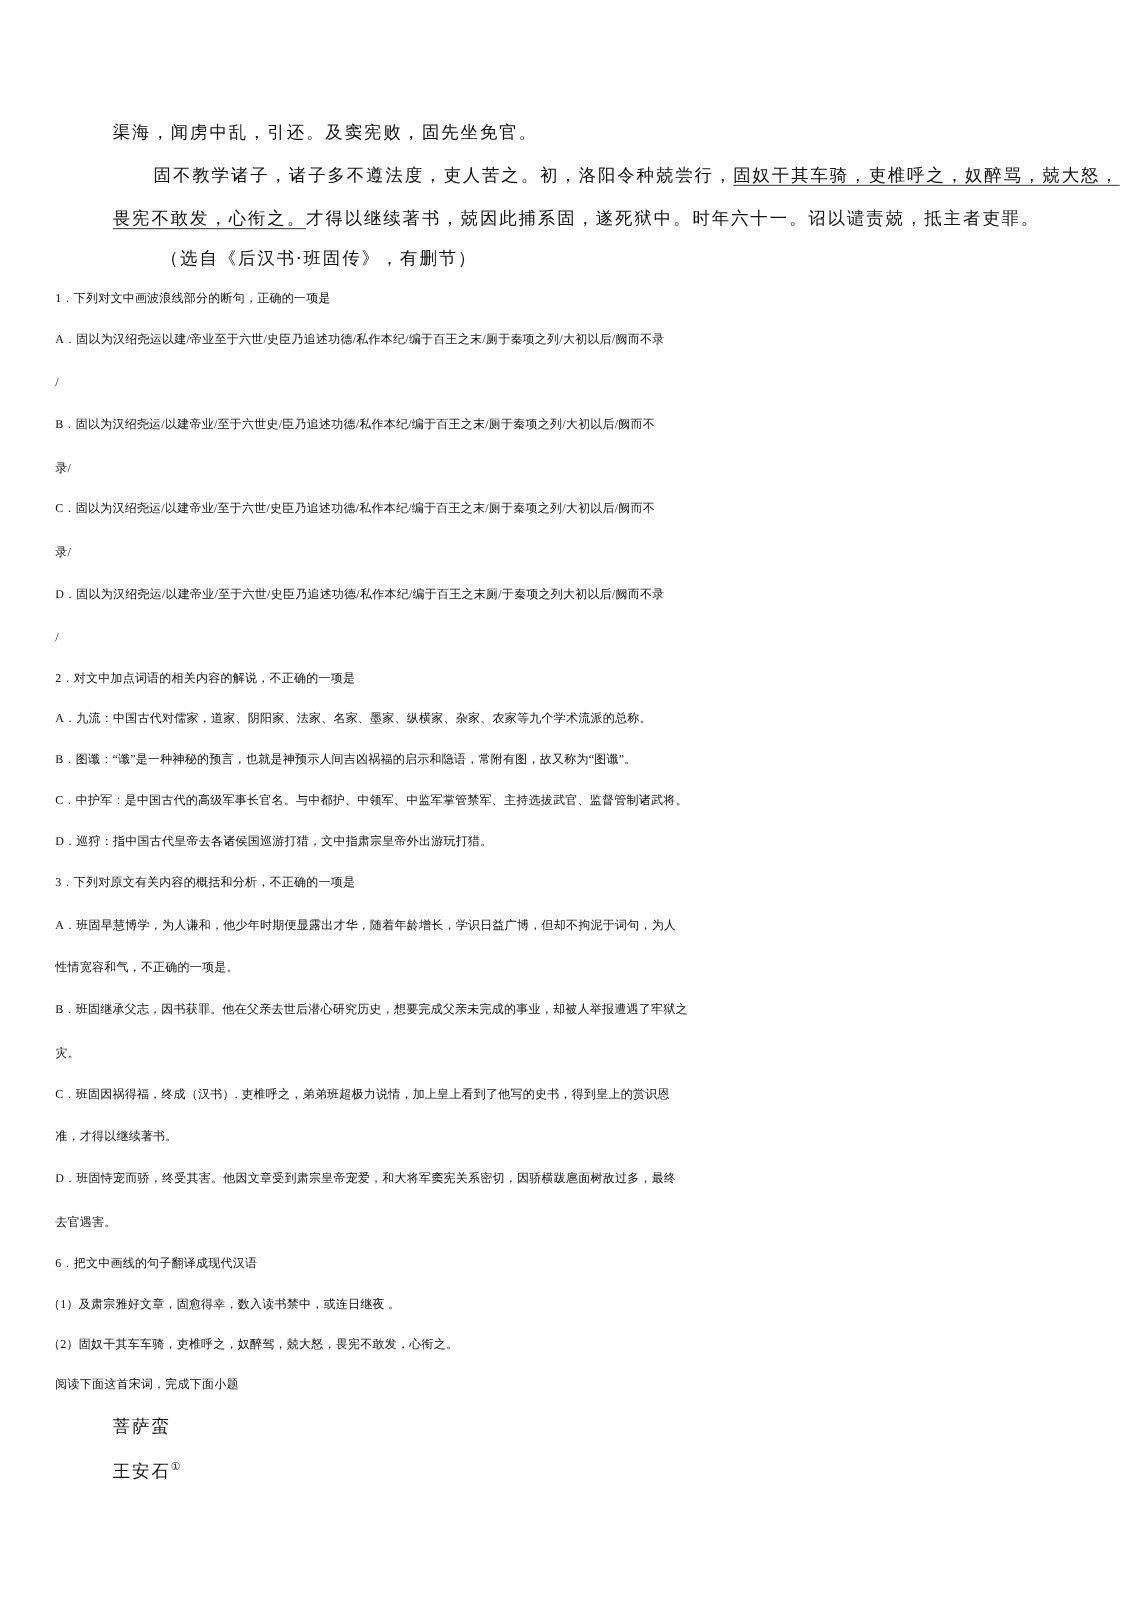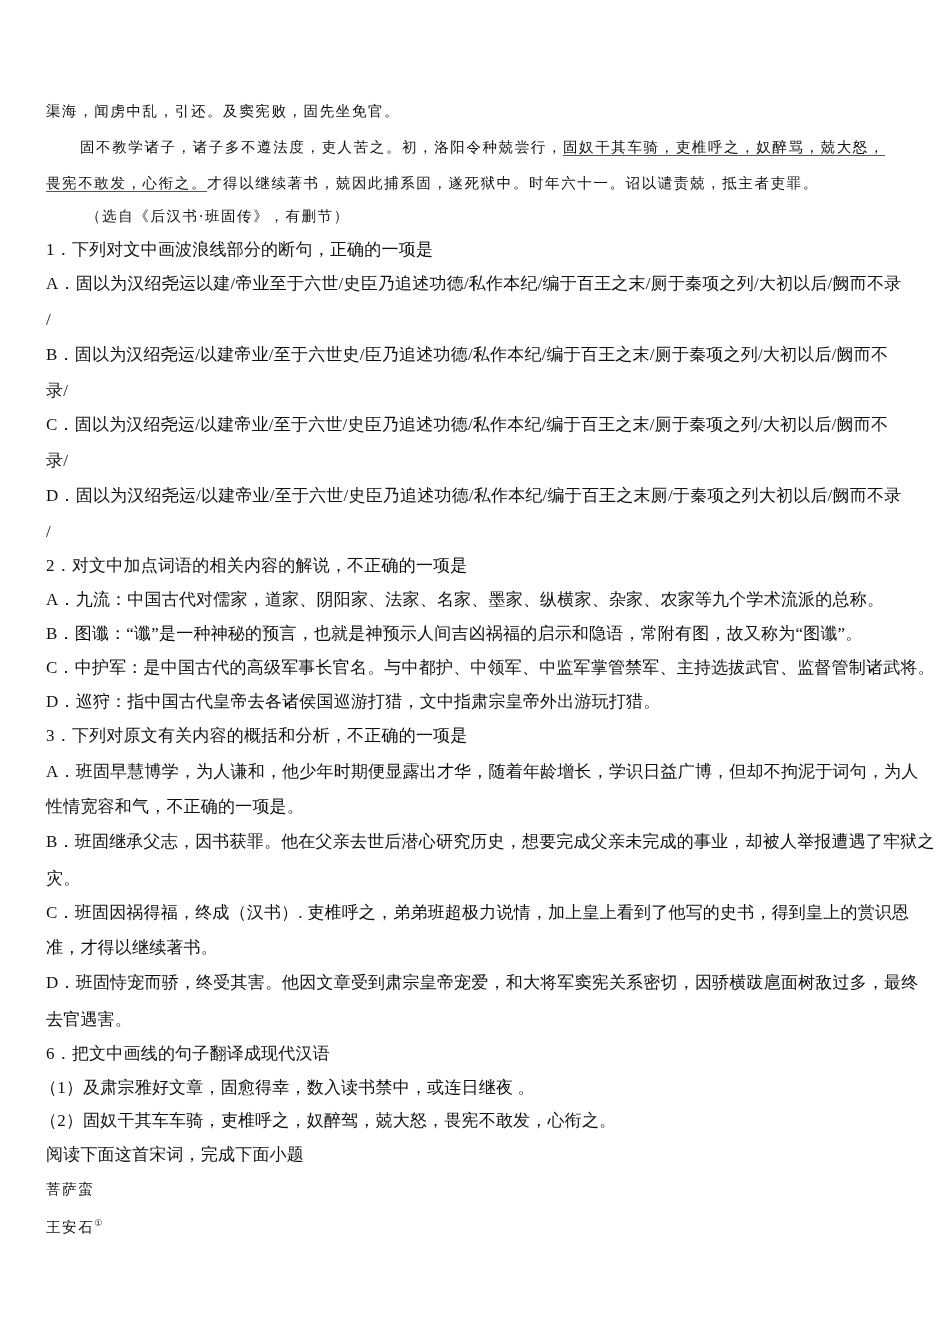--- a/index.html
+++ b/index.html
@@ -3,22 +3,22 @@
 <meta charset="utf-8">
 <style>
   html, body { margin: 0; padding: 0; background: #ffffff; }
   body { width: 950px; height: 1344px; position: relative; overflow: hidden; color: #111; }
   .page { position: absolute; left: 0; top: 0; width: 950px; height: 1344px; }
   .ln {
     position: absolute; left: 46px; white-space: nowrap;
     font-family: "DejaVu Serif", "Liberation Serif", serif;
     font-size: 15px; line-height: 20px; letter-spacing: 0.4px;
   }
-  .kai { font-family: "DejaVu Serif", "Liberation Serif", serif; letter-spacing: 1.6px; font-size: 14.5px; }
-  .sans { font-family: "Liberation Serif", "DejaVu Serif", serif; letter-spacing: 0.2px; font-size: 17px; }
+  .kai { font-family: "DejaVu Serif", "Liberation Serif", serif; letter-spacing: 1.6px; font-size: 14.5px; margin-left: 48px; }
+  .sans { font-family: "Liberation Serif", "DejaVu Serif", serif; letter-spacing: 0.2px; font-size: 10px; }
   .indent { left: 80px; }
   .src { left: 86px; }
   .ul { text-decoration: underline; text-decoration-color: #555; text-underline-offset: 3px; }
   sup { font-size: 9px; vertical-align: super; }
 </style>
 </head>
 <body>
 
 <div class="page">
 

